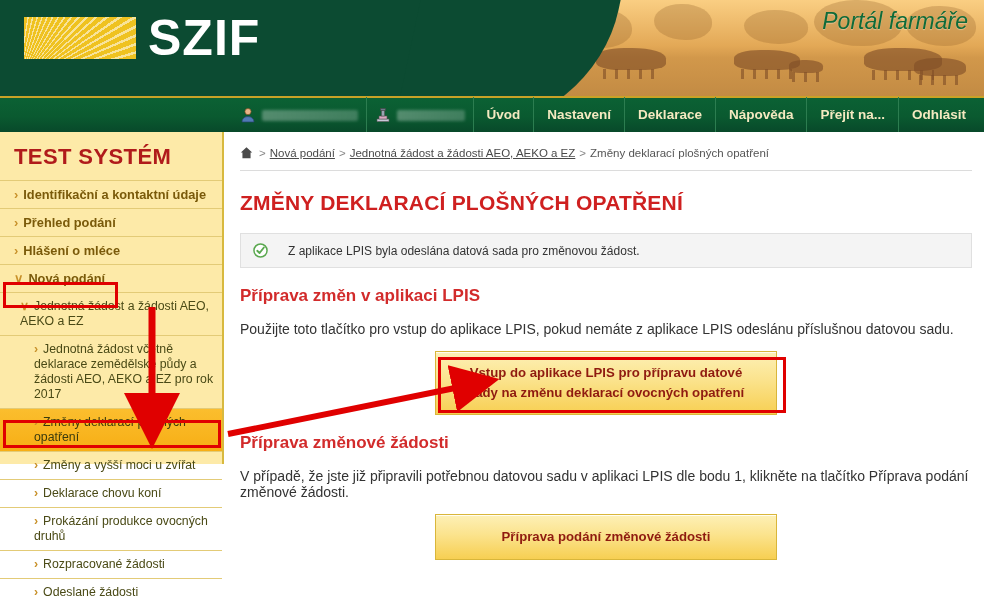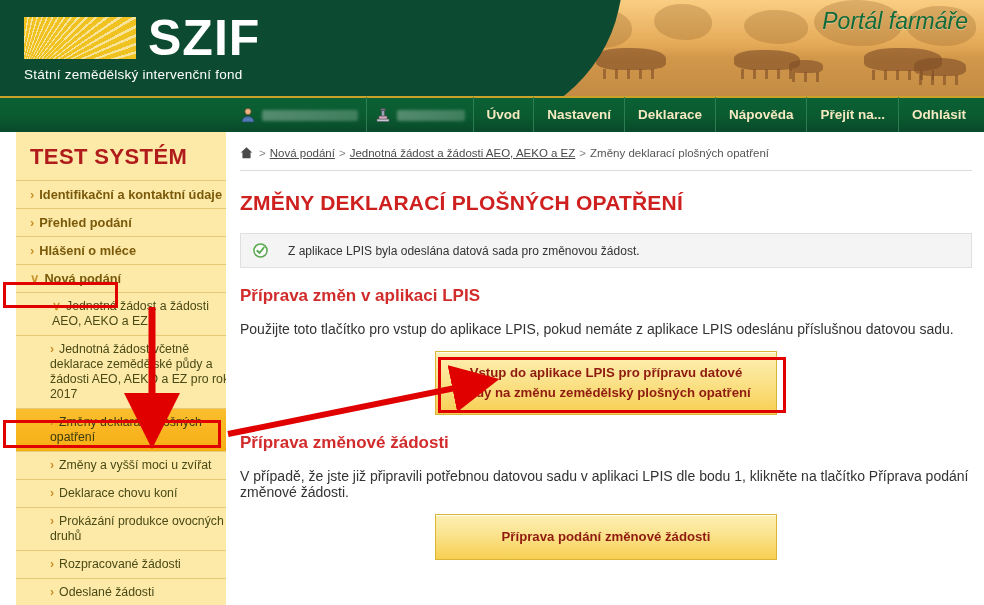--- a/index.html
+++ b/index.html
@@ -106,36 +106,36 @@
   .r2 { width: 68px; }
   .nav-link {
     color: #f4e9c0; font-size: 13.5px; font-weight: bold;
     padding: 0 13px; height: 36px; line-height: 36px;
     border-left: 1px solid #2c7d50; cursor: pointer; white-space: nowrap;
   }
   .nav-link:last-child { padding-right: 18px; }
 
   
   .sidebar {
-    position: absolute; left: 16px; top: 132px; width: 224px; height: 473px;
+    position: absolute; left: 0; top: 132px; width: 224px; height: 332px;
     background: #fdeaa8;
     border-right: 2px solid #d8b93f;
   }
   .sidebar-title {
     color: #b01b1b; font-size: 22px; font-weight: bold;
     padding: 12px 0 10px 14px; letter-spacing: .4px;
   }
   .side-item {
     position: relative; border-top: 1px solid #e3cb77;
     color: #7a5a0a; font-size: 12.8px; font-weight: bold;
     padding: 6px 8px 6px 14px; line-height: 15px; cursor: pointer;
   }
   .side-item .chev { color: #c8912a; font-weight: bold; margin-right: 5px; }
   .side-item.lvl2 {
-    padding-left: 36px; font-weight: normal; color: #4a4a16; font-size: 12.3px;
+    padding-left: 20px; font-weight: normal; color: #4a4a16; font-size: 12.3px;
   }
   .side-item.lvl3 {
     padding-left: 34px; font-weight: normal; color: #4a4a16; font-size: 12.3px;
   }
   .side-item.lvl3 .chev { color: #c8912a; }
   .side-item.active-hl {
     background: linear-gradient(to bottom, #fbbe2e 0%, #f7ae14 100%);
     color: #3b3b0e;
   }
 
@@ -205,21 +205,20 @@
       <div class="cow c7"></div>
     </div>
     <div class="header-green-curve2"></div>
     <div class="header-green-curve"></div>
 
     <div class="logo-block">
       <div class="logo-row">
         <div class="logo-mark"></div>
         <div class="logo-text">SZIF</div>
       </div>
-      <div class="logo-sub">Státní zemědělský intervenční fond</div>
     </div>
 
     <div class="portal-title">Portál farmáře</div>
   </div>
 
   <div class="navbar">
     <div class="nav-user">
       <svg class="ico" width="16" height="16" viewBox="0 0 16 16">
         <circle cx="8" cy="4.6" r="3.1" fill="#e8b487" stroke="#7a4a20" stroke-width="0.7"></circle>
         <path d="M2 15c0-3.4 2.7-5.4 6-5.4s6 2 6 5.4z" fill="#4f7ab5" stroke="#27436b" stroke-width="0.7"></path>
@@ -307,21 +306,21 @@
         <path d="M4.5 8.3 L7 10.7 L11.6 4.8" fill="none" stroke="#5aa84f" stroke-width="2" stroke-linecap="round" stroke-linejoin="round"></path>
       </svg>
       <span>Z aplikace LPIS byla odeslána datová sada pro změnovou žádost.</span>
     </div>
 
     <div class="sec-title">Příprava změn v aplikaci LPIS</div>
     <div class="sec-text">Použijte toto tlačítko pro vstup do aplikace LPIS, pokud nemáte z aplikace LPIS odeslánu příslušnou datovou sadu.</div>
     <div class="btn-row">
       <div class="ybtn wide1">
         <div>Vstup do aplikace LPIS pro přípravu datové</div>
-        <div>sady na změnu zemědělský plošných opatření</div>
+        <div>sady na změnu deklarací ovocných opatření</div>
       </div>
     </div>
 
     <div class="sec-title">Příprava změnové žádosti</div>
     <div class="sec-text">V případě, že jste již připravili potřebnou datovou sadu v aplikaci LPIS dle bodu 1, klikněte na tlačítko Příprava podání změnové žádosti.</div>
     <div class="btn-row">
       <div class="ybtn wide2">Příprava podání změnové žádosti</div>
     </div>
   </div>
 

